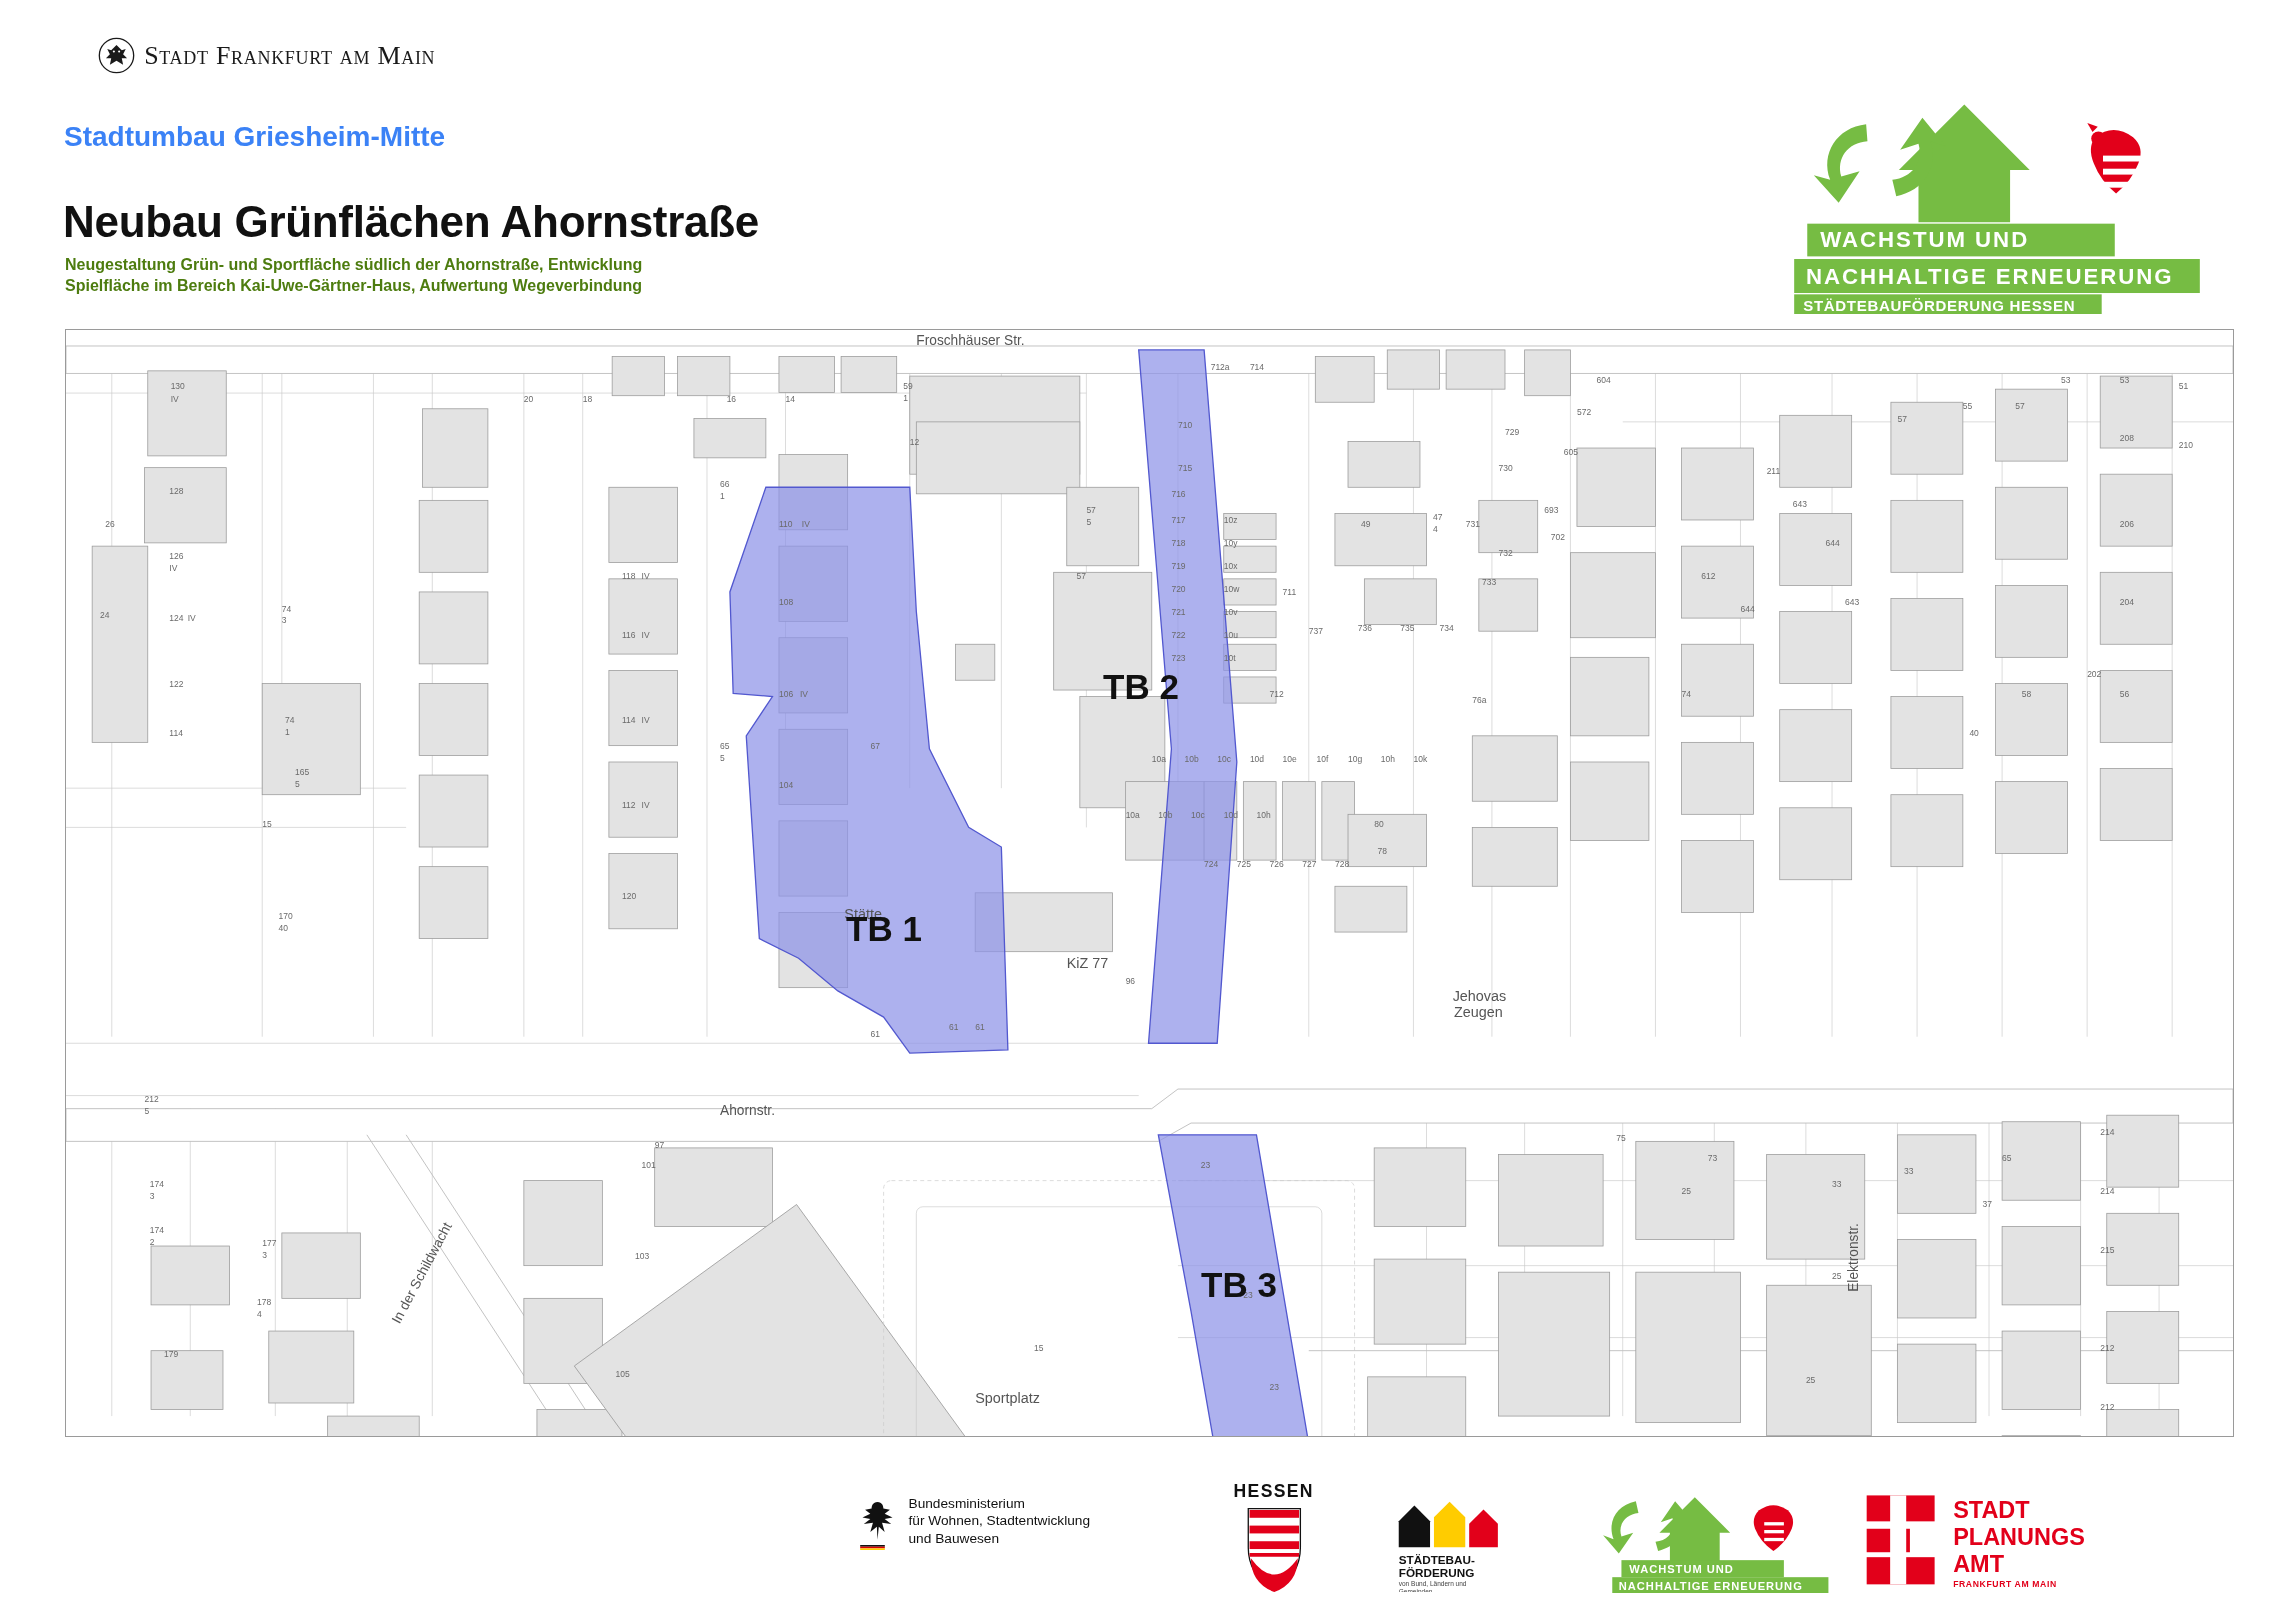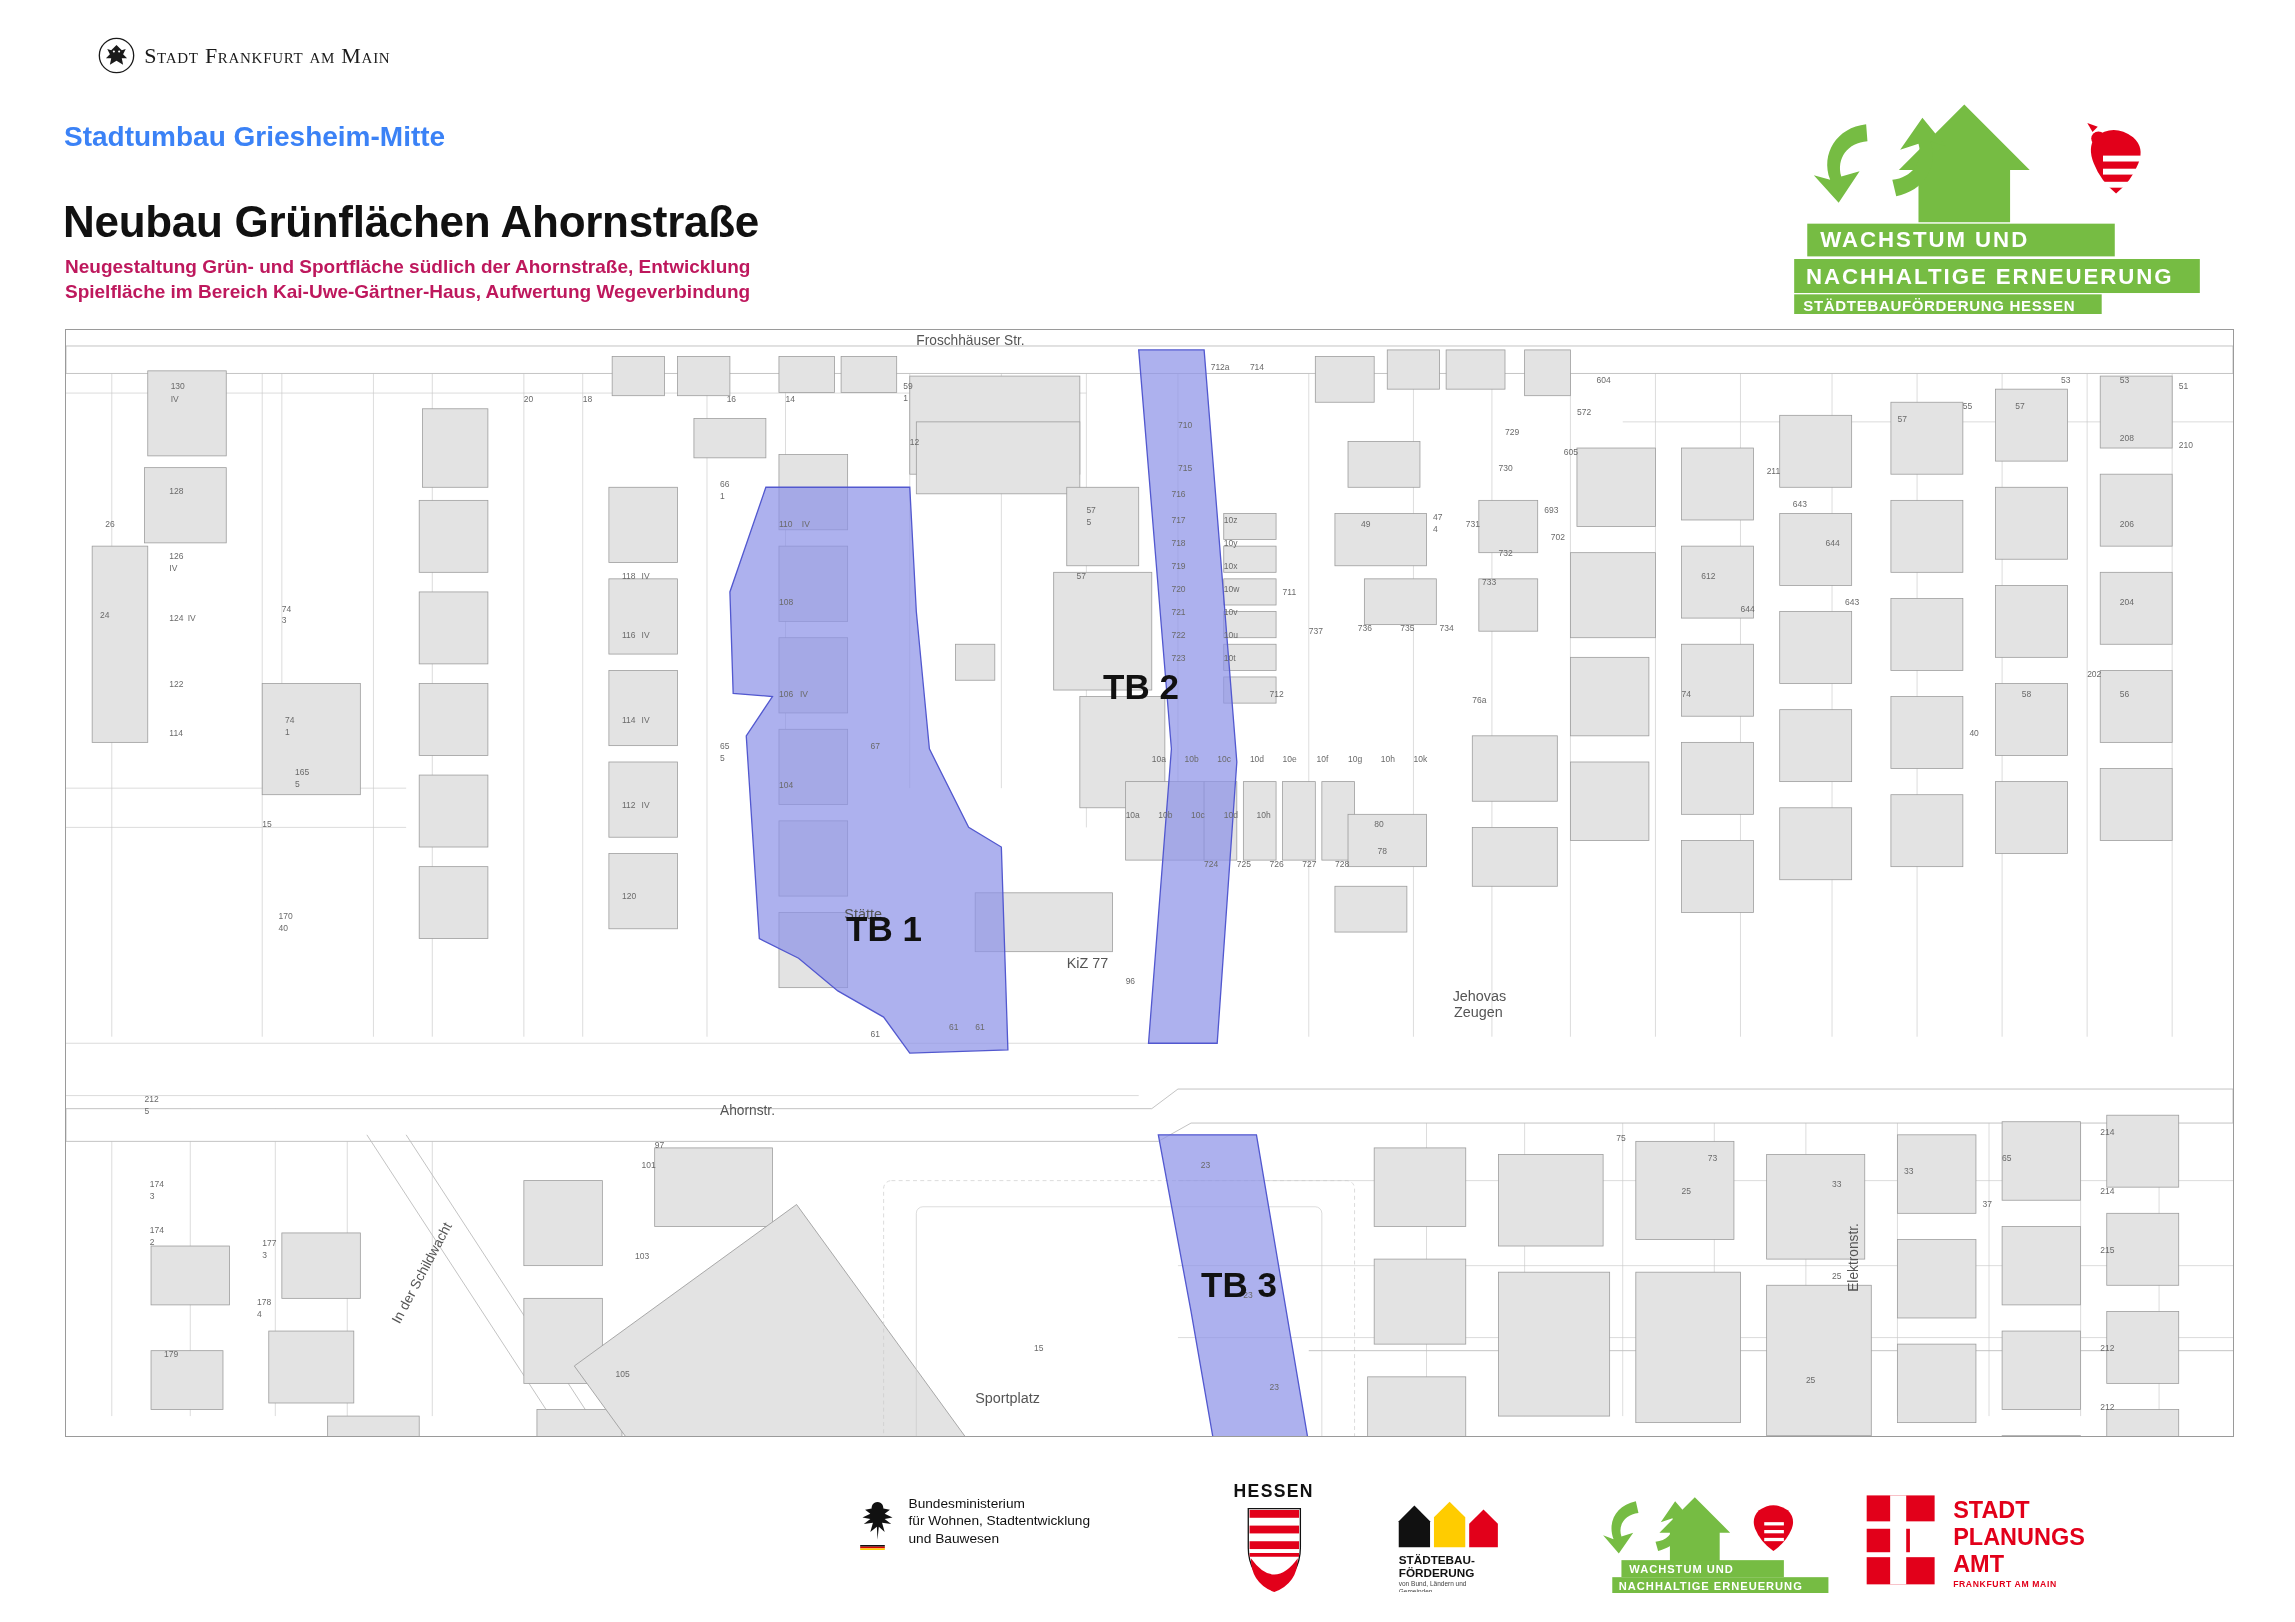--- a/index.html
+++ b/index.html
@@ -2,24 +2,24 @@
 <html style="font-size:10.5px"><head>
 <meta charset="utf-8">
 <style>
   html,body{margin:0;padding:0;background:#ffffff;}
   body{width:2295px;height:1622px;position:relative;font-family:"Liberation Sans",sans-serif;color:#111;overflow:hidden;}
 
   
   #header{position:absolute;left:0;top:0;width:2295px;height:327px;}
   #city-logo{position:absolute;left:98px;top:36px;width:425px;height:39px;display:flex;align-items:center;gap:9.2px;}
   #city-logo .crest{width:37px;height:37px;}
-  #city-logo .txt{font-family:"Liberation Serif",serif;font-size:22px;letter-spacing:0.7px;font-variant:small-caps;white-space:nowrap;color:#1a1a1a;}
+  #city-logo .txt{font-family:"Liberation Serif",serif;font-size:26px;letter-spacing:0.7px;font-variant:small-caps;white-space:nowrap;color:#1a1a1a;}
   #subtitle-top{position:absolute;left:64px;top:121px;font-size:28px;font-weight:bold;color:#3b82f6;}
   #main-title{position:absolute;left:63px;top:157px;font-size:44px;font-weight:bold;color:#111;letter-spacing:-0.3px;margin-top:40px;}
-  #desc{position:absolute;left:65px;top:254px;font-size:19px;font-weight:bold;line-height:1.32;color:#be185d;}
+  #desc{position:absolute;left:65px;top:254px;font-size:16px;font-weight:bold;line-height:1.32;color:#4d7c0f;}
 
   
   #wne-logo{position:absolute;right:69px;top:98px;width:458px;height:216px;}
 
   
   #map-wrap{position:absolute;left:65px;top:329px;width:2167px;height:1106px;border:1.3px solid #9a9a9a;background:#ffffff;overflow:hidden;}
   #map-svg{position:absolute;left:0;top:0;}
   .tb-label{position:absolute;font-size:35px;font-weight:bold;color:#111;font-family:"Liberation Sans",sans-serif;}
 
   

